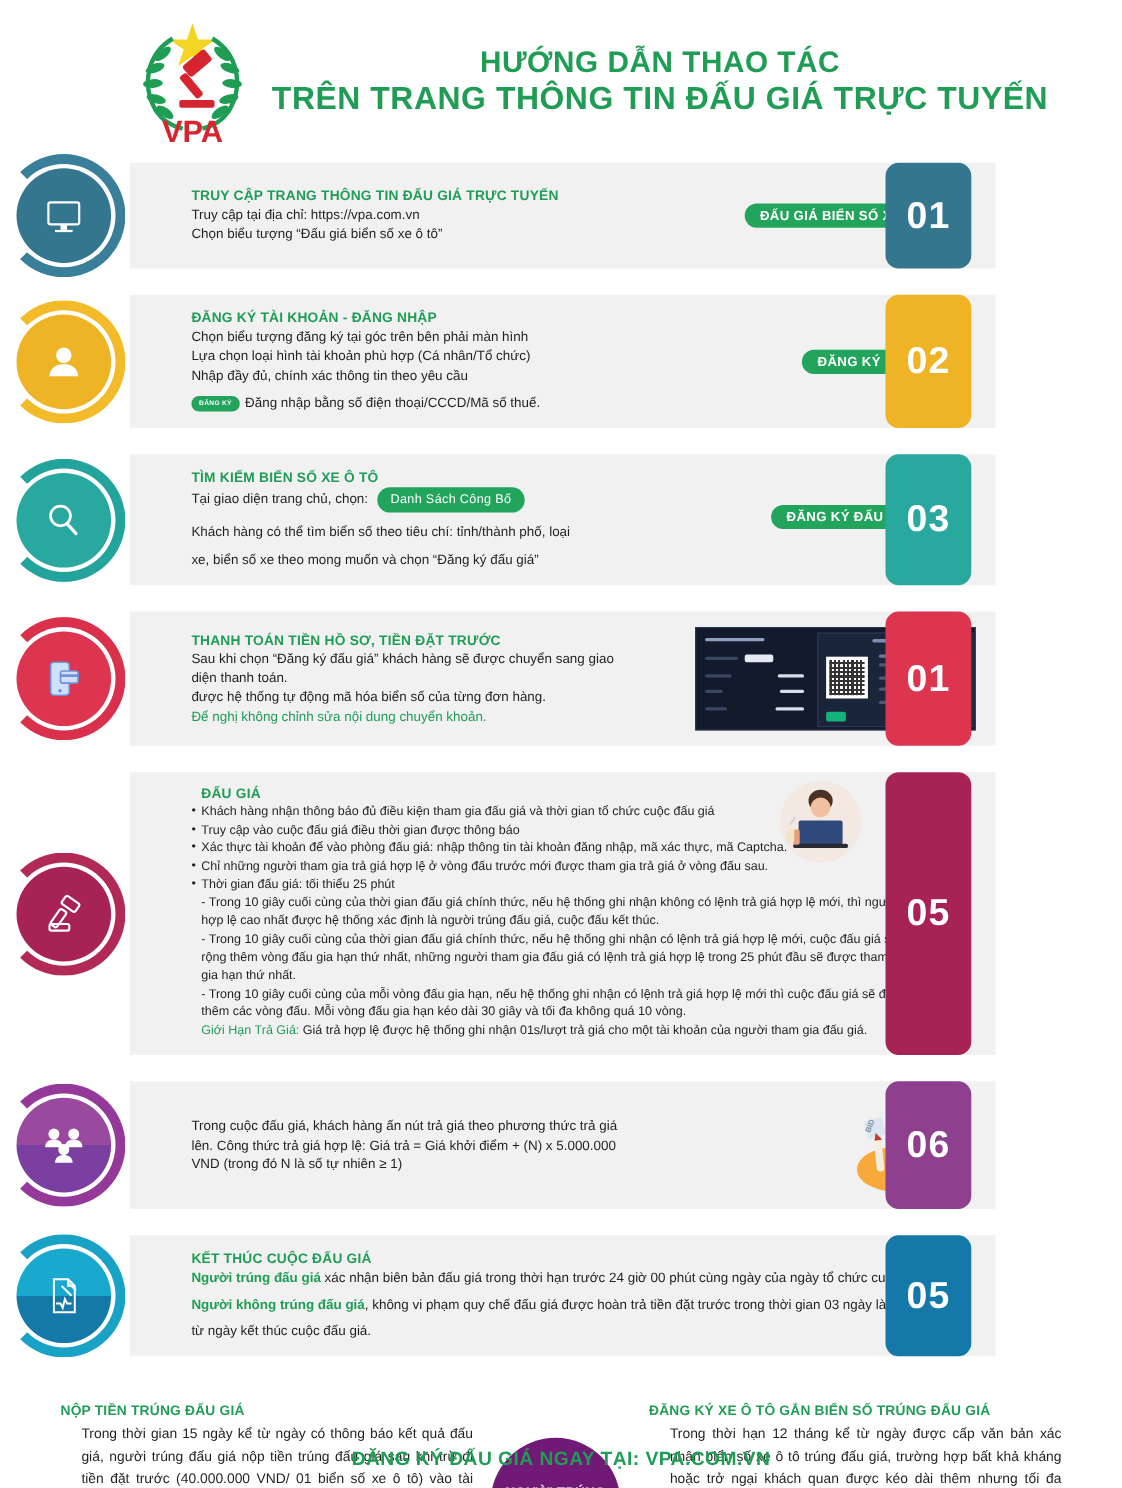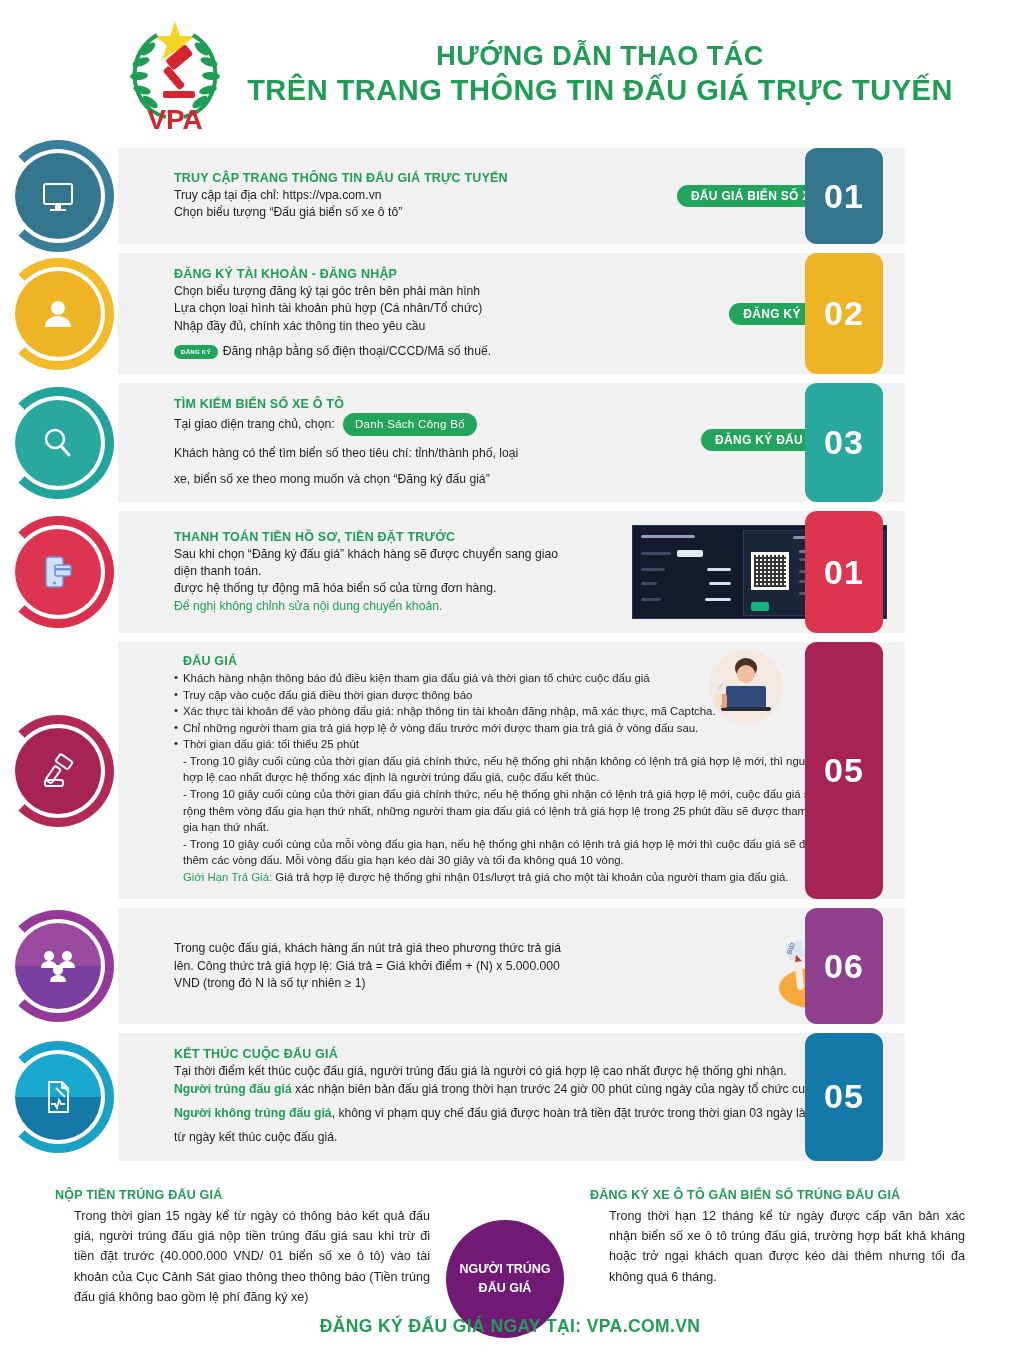--- a/index.html
+++ b/index.html
@@ -40,21 +40,21 @@
   .title-line.l1 { font-size: 27px; }
   .title-line.l2 { font-size: 29px; }
 
   
   .steps {
     position: relative;
     padding-left: 0;
   }
   .step {
     position: relative;
-    margin-bottom: 9px;
+    margin-bottom: 24px;
     min-height: 96px;
   }
   .step-body {
     position: relative;
     margin-left: 118px;
     margin-right: 115px;
     background: #f1f1f1;
     min-height: 96px;
     padding: 14px 18px 14px 56px;
     display: flex;
@@ -519,21 +519,20 @@
         </span>
       </div>
     </div>
   </div>
 
   <div class="step" style="min-height:110px">
     <div class="step-body" style="min-height:110px">
       <div class="step-inner">
         <div class="step-text">
           <div class="s-head">KẾT THÚC CUỘC ĐẤU GIÁ</div>
-          <div class="s-line">Tại thời điểm kết thúc cuộc đấu giá, người trúng đấu giá là người có giá hợp lệ cao nhất được hệ thống ghi nhận.</div>
           <div class="s-line">
             <span class="s-green s-bold">Người trúng đấu giá</span><span> xác nhận biên bản đấu giá trong thời hạn trước 24 giờ 00 phút cùng ngày của ngày tổ chức cuộc đấu giá.</span>
           </div>
           <div class="s-line" style="margin-top:7px">
             <span class="s-green s-bold">Người không trúng đấu giá</span><span>, không vi phạm quy chế đấu giá được hoàn trả tiền đặt trước trong thời gian 03 ngày làm việc kể</span>
           </div>
           <div class="s-line" style="margin-top:7px">từ ngày kết thúc cuộc đấu giá.</div>
         </div>
       </div>
       <div class="step-num" style="background:#1479a8">05</div>

